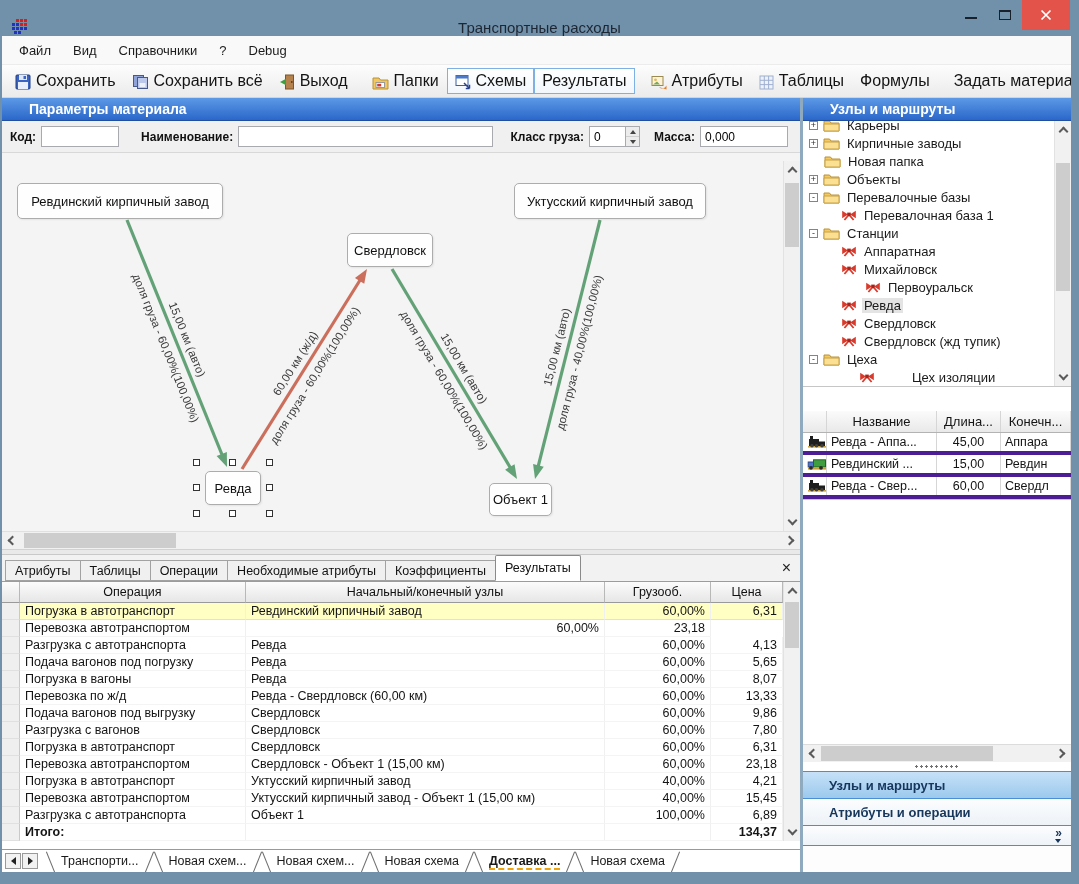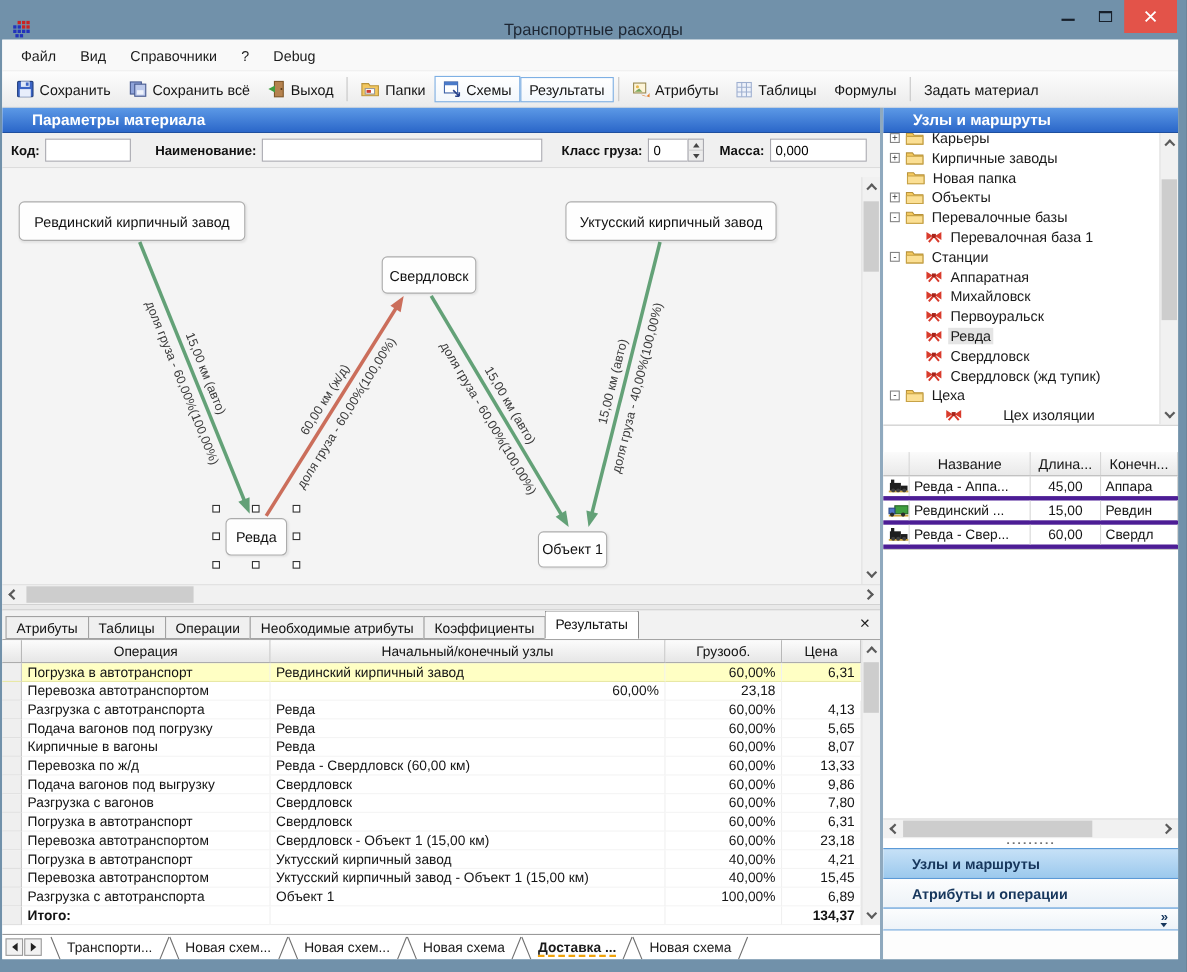--- a/index.html
+++ b/index.html
@@ -12,21 +12,21 @@
 .win-btns{position:absolute;right:9px;top:0;height:30px;display:flex;z-index:3;}
 .win-btn{width:34px;height:30px;display:flex;align-items:center;justify-content:center;cursor:default;}
 .glyph-min{width:12px;height:2px;background:#17202b;margin-top:5px;}
 .glyph-max{width:12px;height:10px;border:1px solid #17202b;border-top:2px solid #17202b;}
 .win-btn.close{width:48px;background:#e35349;}
 
 .content{flex:1;margin:0 8px 12px 2px;background:#fff;display:flex;flex-direction:column;overflow:hidden;min-height:0;}
 .menubar{height:29px;flex:0 0 auto;background:#f9f9f9;display:flex;align-items:center;padding-left:6px;border-bottom:1px solid #ececec;}
 .menu-item{padding:0 11px;font-size:13px;color:#1c1c1c;}
 .toolbar{height:33px;flex:0 0 auto;background:linear-gradient(#fdfdfd,#ebebeb);display:flex;align-items:center;padding:0 5px;border-bottom:1px solid #d4d4d4;}
-.tb-btn{display:flex;align-items:center;gap:5px;padding:3px 7px;font-size:13px;color:#141414;border:1px solid transparent;white-space:nowrap;}
+.tb-btn{display:flex;align-items:flex-end;gap:5px;padding:3px 7px;font-size:16px;color:#141414;border:1px solid transparent;white-space:nowrap;}
 .tb-btn.checked{border:1px solid #7eb0e4;background:linear-gradient(#ffffff,#f2f7fc);}
 .tb-icon{display:inline-flex;}
 .tb-sep{width:1px;height:22px;background:#c6c6c6;margin:0 4px;}
 
 .main{flex:1;display:flex;min-height:0;}
 .left-col{width:798px;display:flex;flex-direction:column;min-width:0;}
 .col-splitter{width:3px;background:#8fa9be;}
 .right-col{flex:1;display:flex;flex-direction:column;background:#fff;min-width:0;justify-content:flex-end;}
 .panel-header{height:23px;flex:0 0 auto;background:linear-gradient(#5c99e6,#2b67c9);color:#fff;font-weight:bold;font-size:14px;display:flex;align-items:center;padding:0 27px;border-bottom:1px solid #1f4f9e;}
 
@@ -380,21 +380,21 @@
               </div>
               <div class="r-row">
                 <div class="r-cell r-sel"></div>
                 <div class="r-cell">Подача вагонов под погрузку</div>
                 <div class="r-cell">Ревда</div>
                 <div class="r-cell num">60,00%</div>
                 <div class="r-cell num">5,65</div>
               </div>
               <div class="r-row">
                 <div class="r-cell r-sel"></div>
-                <div class="r-cell">Кирпичные в вагоны</div>
+                <div class="r-cell">Погрузка в вагоны</div>
                 <div class="r-cell">Ревда</div>
                 <div class="r-cell num">60,00%</div>
                 <div class="r-cell num">8,07</div>
               </div>
               <div class="r-row">
                 <div class="r-cell r-sel"></div>
                 <div class="r-cell">Перевозка по ж/д</div>
                 <div class="r-cell">Ревда - Свердловск (60,00 км)</div>
                 <div class="r-cell num">60,00%</div>
                 <div class="r-cell num">13,33</div>
@@ -582,21 +582,21 @@
                 <span class="t-icon">
                   <svg width="16" height="12" viewBox="0 0 16 12">
                     <path d="M7 5.5 L1.2 1.8 L1.2 9.2 Z" fill="#d93a2b"></path>
                     <path d="M9 5.5 L14.8 1.8 L14.8 9.2 Z" fill="#d93a2b"></path>
                     <rect x="6.2" y="3.6" width="3.6" height="3.8" fill="#a8241a"></rect>
                     <path d="M6.8 7 L3.4 11 M9.2 7 L12.6 11" stroke="#d93a2b" stroke-width="1.8" fill="none"></path>
                   </svg>
                 </span>
                 <span class="t-label">Михайловск</span>
               </div>
-              <div class="tree-row" style="padding-left: 23px;">
+              <div class="tree-row" style="padding-left: 23px; margin-left: 24px;">
                 <span class="exp-space"></span>
                 <span class="t-icon">
                   <svg width="16" height="12" viewBox="0 0 16 12">
                     <path d="M7 5.5 L1.2 1.8 L1.2 9.2 Z" fill="#d93a2b"></path>
                     <path d="M9 5.5 L14.8 1.8 L14.8 9.2 Z" fill="#d93a2b"></path>
                     <rect x="6.2" y="3.6" width="3.6" height="3.8" fill="#a8241a"></rect>
                     <path d="M6.8 7 L3.4 11 M9.2 7 L12.6 11" stroke="#d93a2b" stroke-width="1.8" fill="none"></path>
                   </svg>
                 </span>
                 <span class="t-label">Первоуральск</span>

